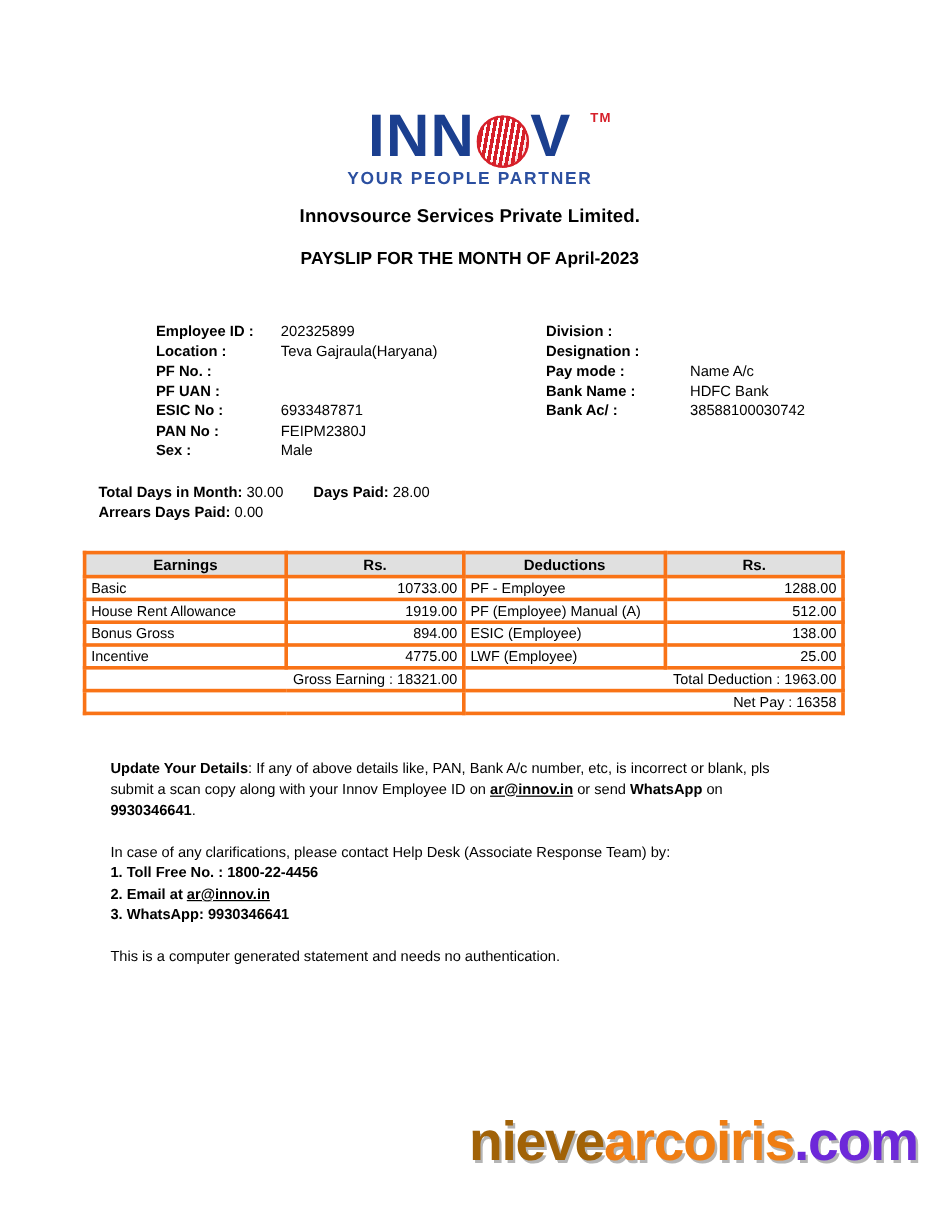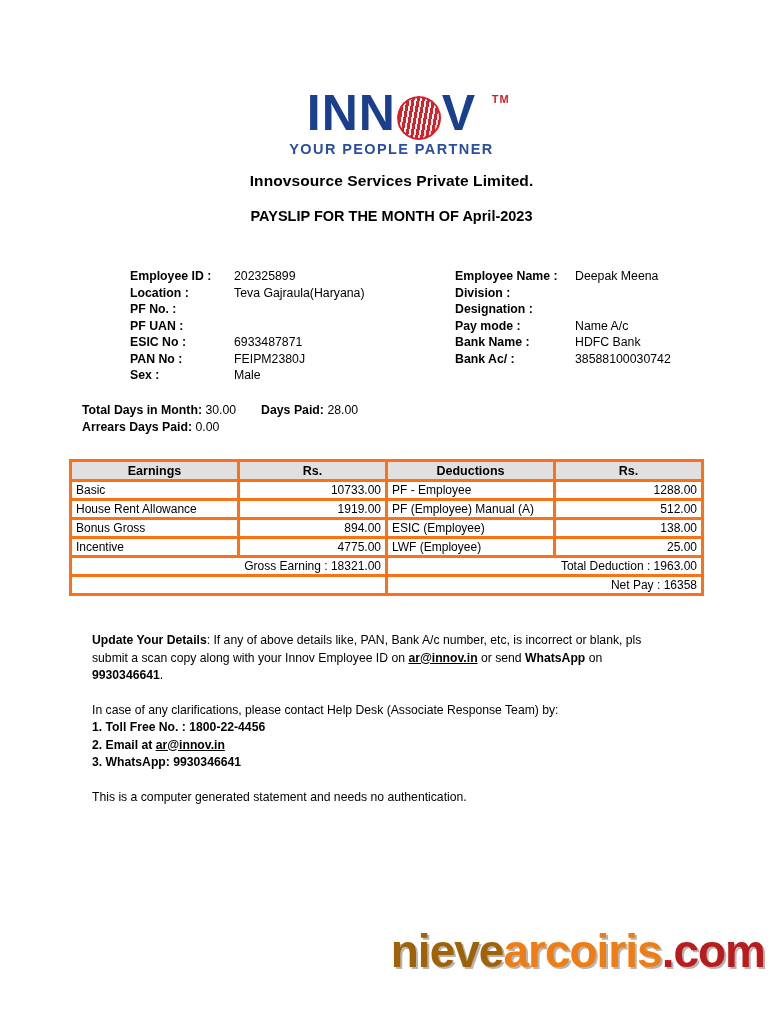--- a/index.html
+++ b/index.html
@@ -205,21 +205,21 @@
     font-family: "Liberation Sans", sans-serif;
     font-weight: bold;
     font-size: 46px;
     letter-spacing: -1px;
     line-height: 1;
     white-space: nowrap;
     text-shadow: 2px 2px 0 rgba(120,120,120,0.55);
   }
   .wm-a { color: #a16207; }
   .wm-b { color: #ef7d12; }
-  .wm-c { color: #b91c1c; }
+  .wm-c { color: #6d28d9; }
 </style>
 </head>
 <body>
 
 <div class="logo-block">
   <div class="logo-wrap">
     <div class="logo-word">
       <span>INN</span>
       <span class="logo-globe"></span>
       <span>V</span>
@@ -259,24 +259,20 @@
       <span class="det-value">FEIPM2380J</span>
     </div>
     <div class="det-row">
       <span class="det-label">Sex :</span>
       <span class="det-value">Male</span>
     </div>
   </div>
 
   <div class="details-col right">
     <div class="det-row">
-      <span class="det-label">Employee Name :</span>
-      <span class="det-value">Deepak Meena</span>
-    </div>
-    <div class="det-row">
       <span class="det-label">Division :</span>
       <span class="det-value"></span>
     </div>
     <div class="det-row">
       <span class="det-label">Designation :</span>
       <span class="det-value"></span>
     </div>
     <div class="det-row">
       <span class="det-label">Pay mode :</span>
       <span class="det-value">Name A/c</span>

